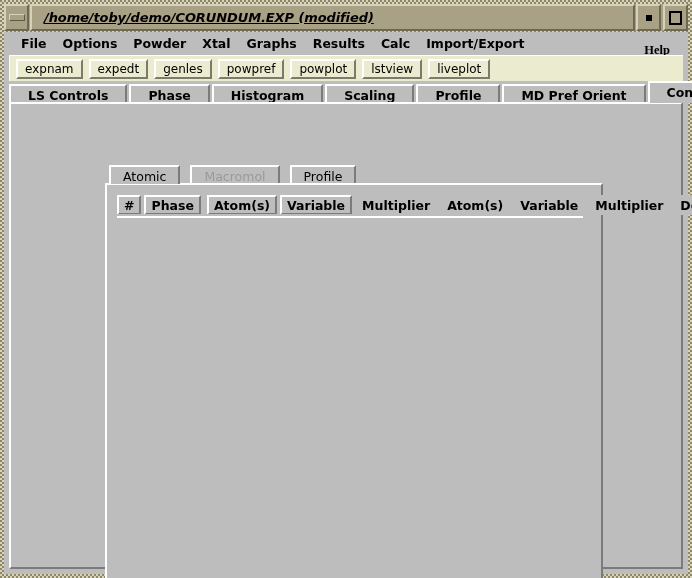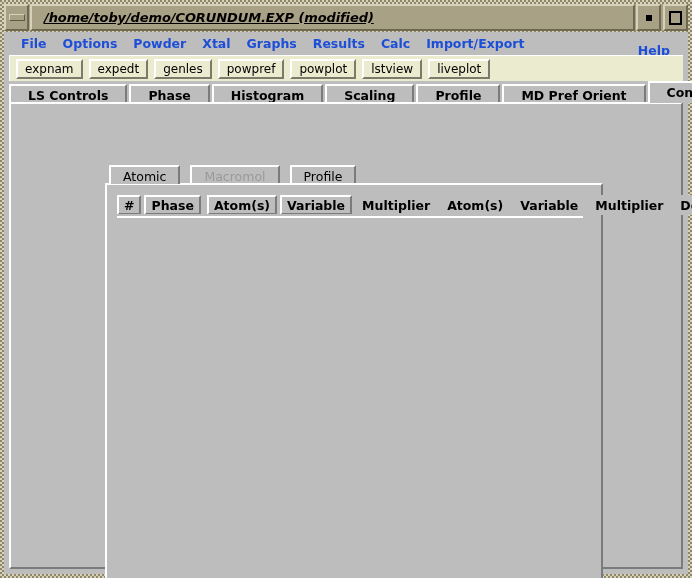--- a/index.html
+++ b/index.html
@@ -124,27 +124,27 @@
     left: 0; top: 0;
     width: 684px; height: 22px;
     background: #bdbdbd;
     display: flex;
     align-items: center;
     box-sizing: border-box;
   }
   .menu-item {
     font-size: 12.5px;
     font-weight: bold;
-    color: #1d4ed8;
+    color: #000000;
     padding: 2px 8px;
     white-space: nowrap;
     cursor: default;
   }
   #menu-left { display: flex; align-items: center; padding-left: 9px; }
-  #menu-right { position: absolute; right: 10px; top: 0; height: 36px; display:flex; align-items:center;}
+  #menu-right { position: absolute; right: 10px; top: 0; height: 36px; display:flex; align-items:center;font-family:Liberation Serif, serif;}
 
   
   #toolbar {
     position: absolute;
     left: 5px; top: 23px;
     width: 674px;
     height: 26px;
     background: #ebebd0;
     box-sizing: border-box;
     display: flex;

